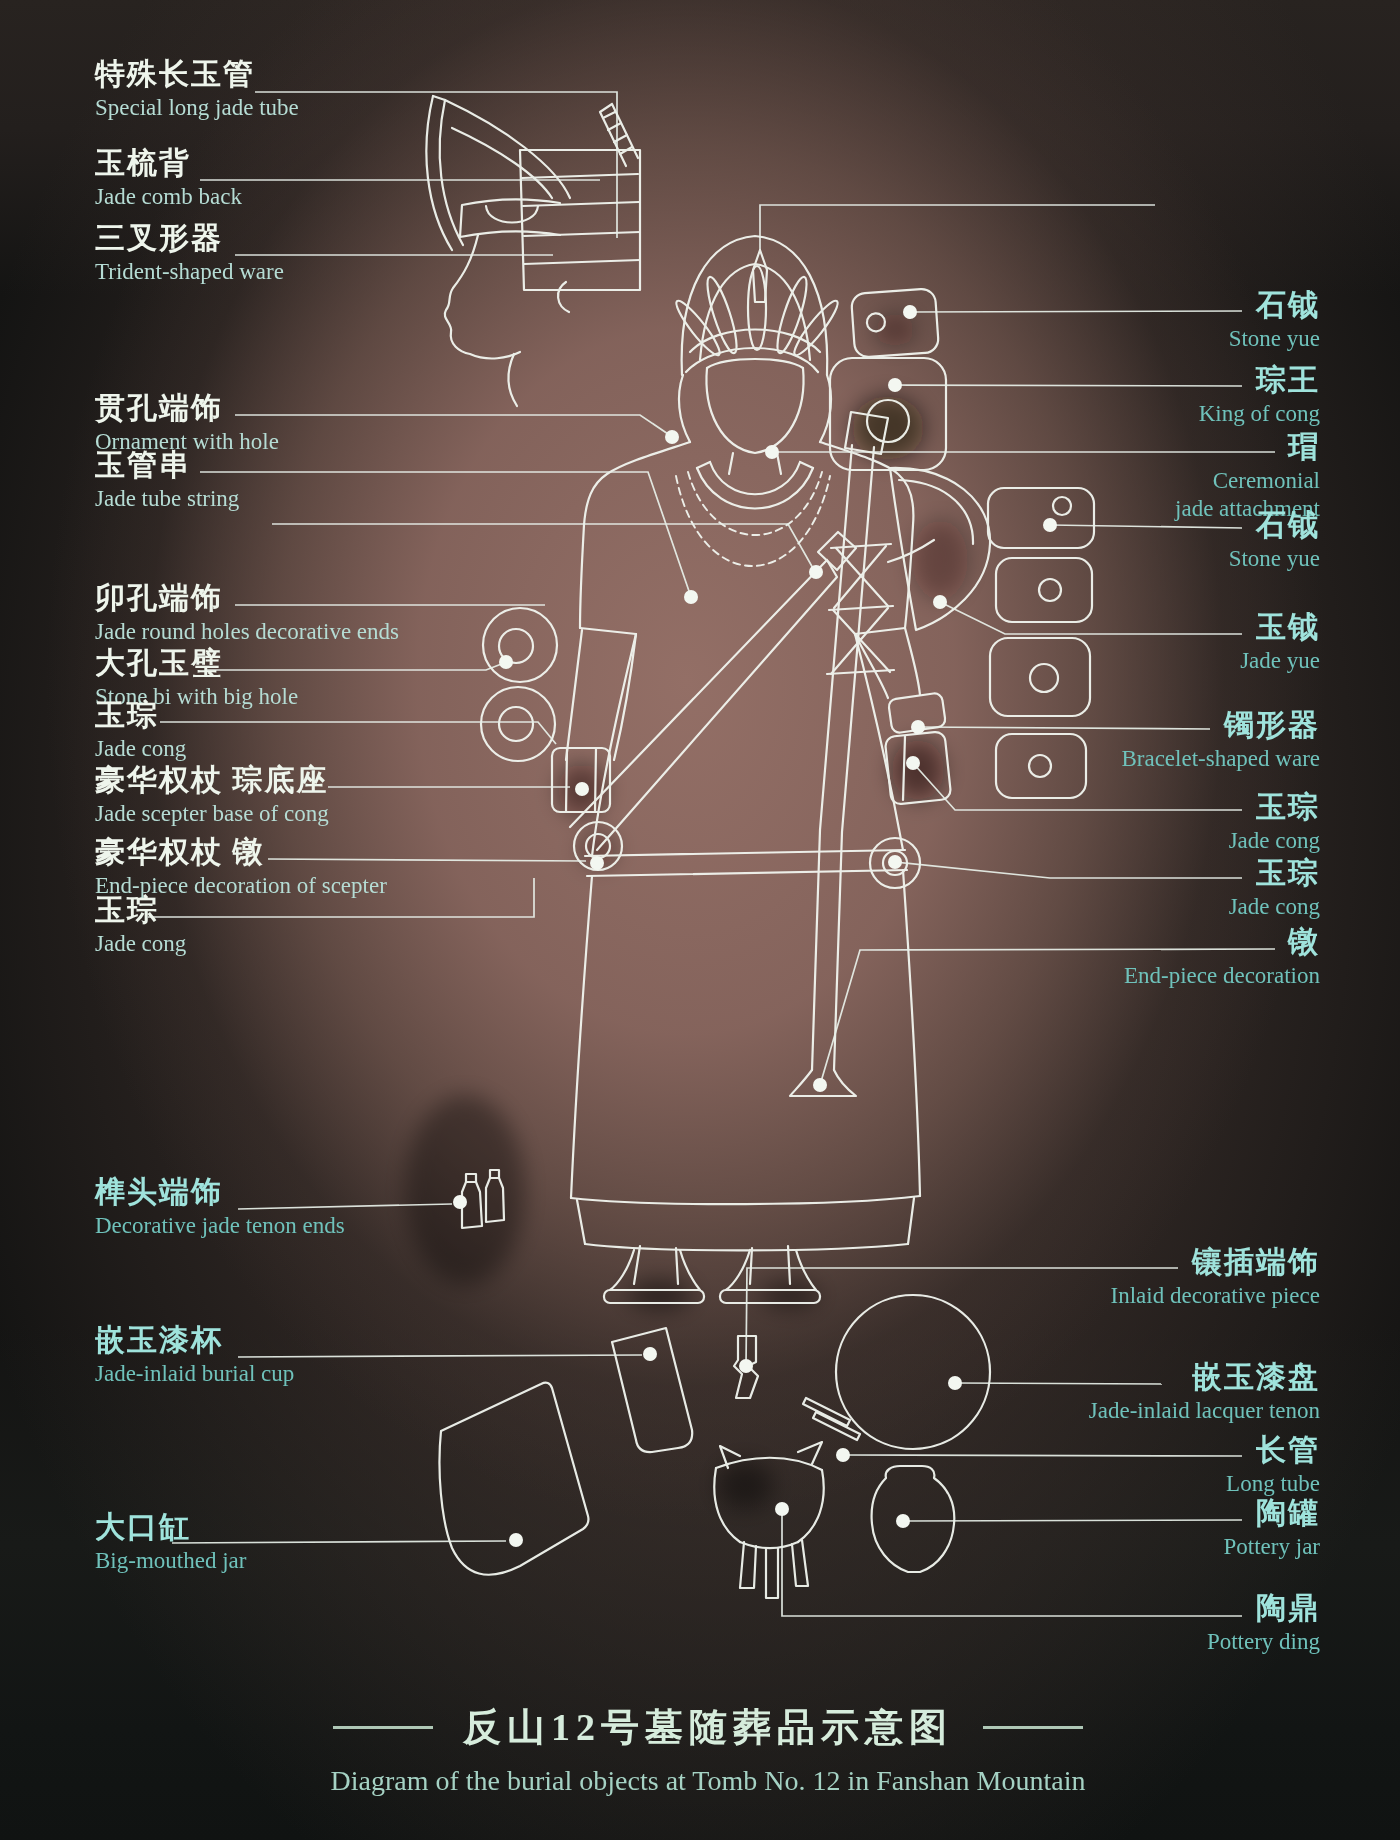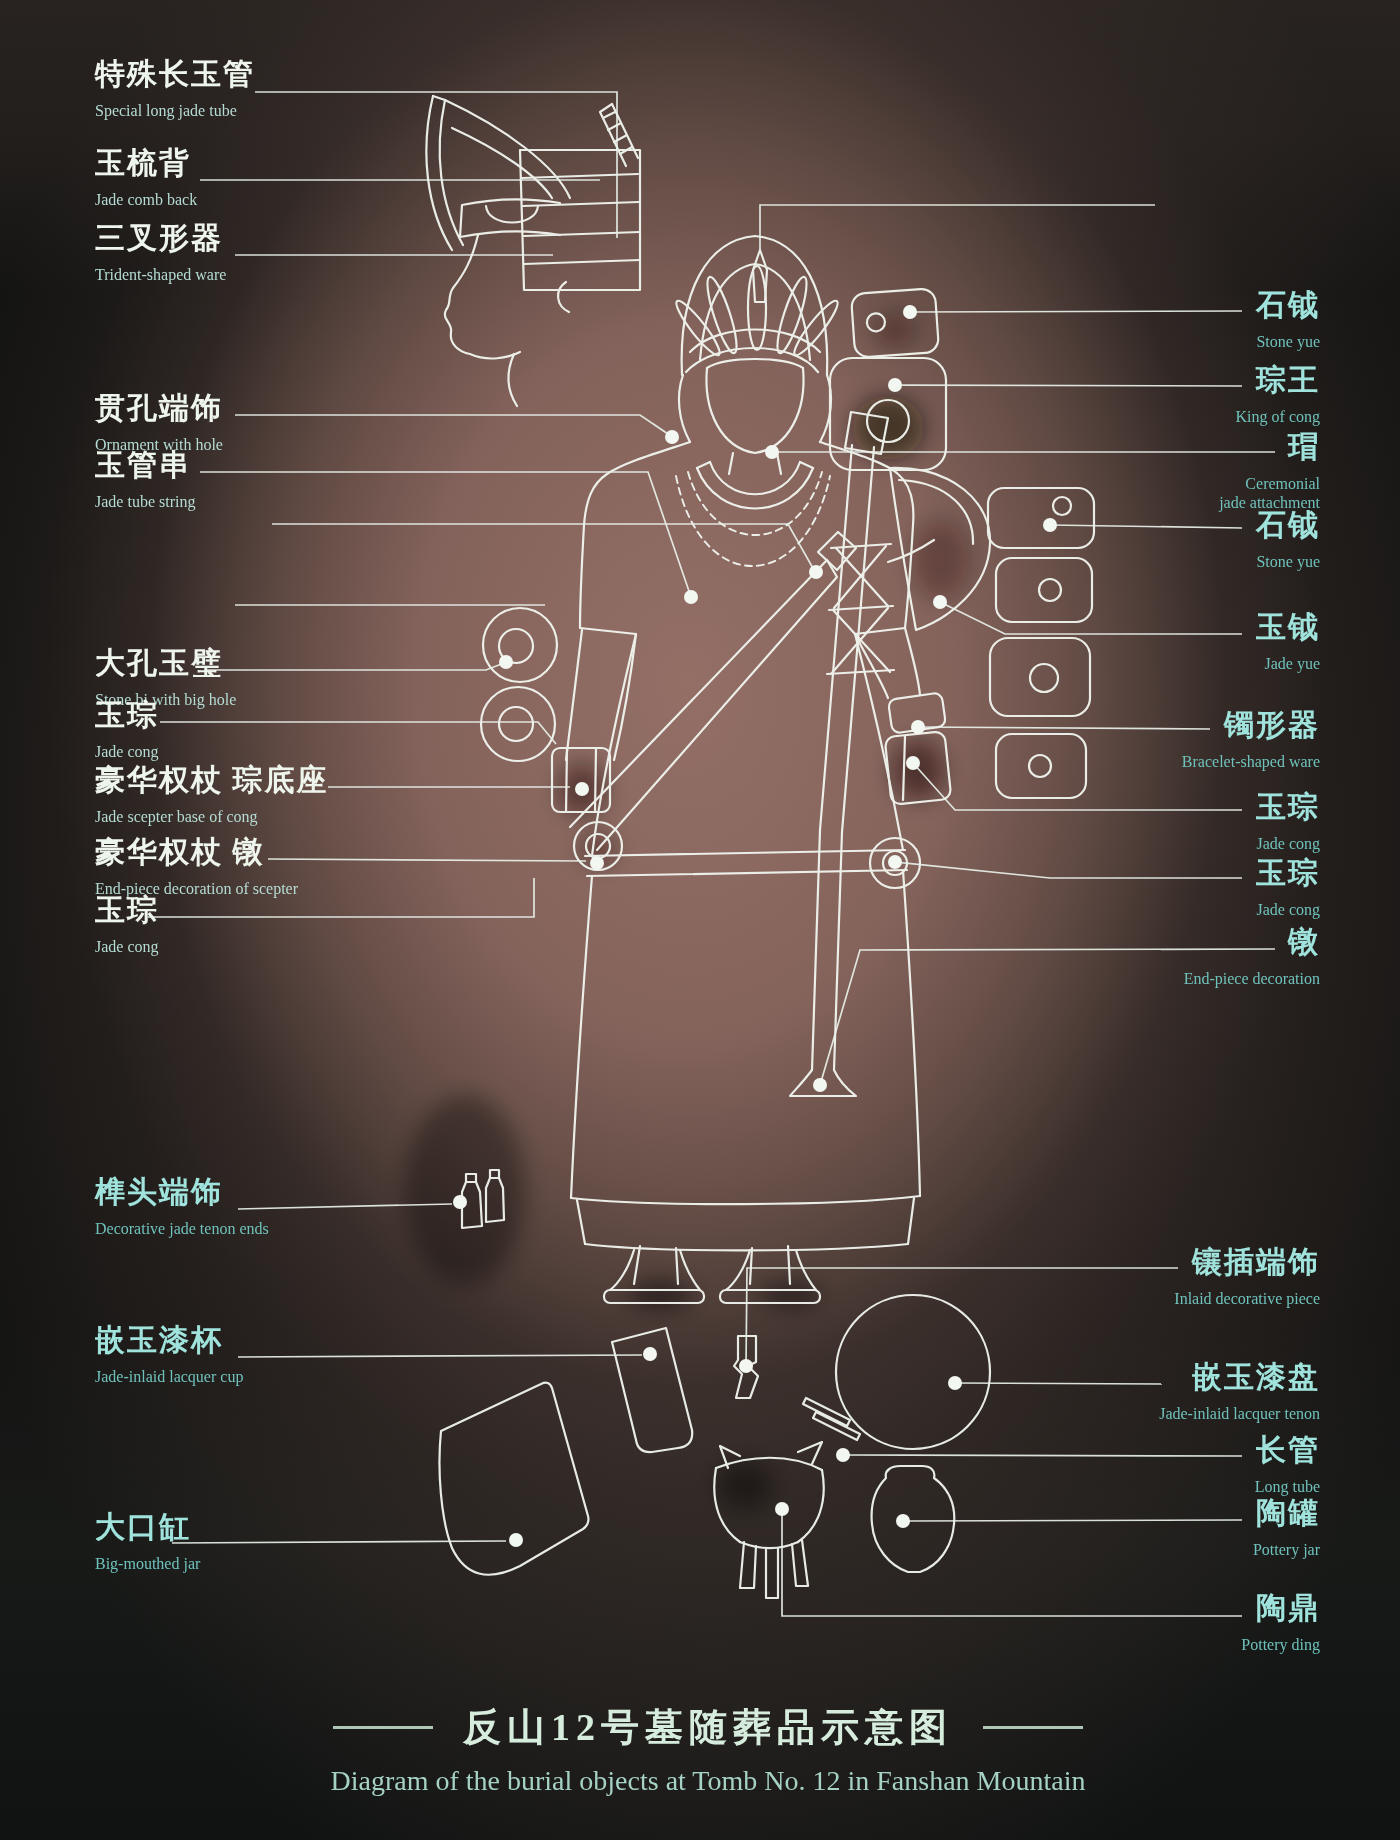--- a/index.html
+++ b/index.html
@@ -8,21 +8,21 @@
     font-family:Liberation Serif, serif;
     background-color:#141413;
     background-image:
       radial-gradient(ellipse 640px 840px at 49% 37%, rgba(150,113,104,0.96) 0%, rgba(139,104,96,0.9) 42%, rgba(113,86,78,0.72) 64%, rgba(70,55,50,0.3) 84%, rgba(40,33,30,0) 100%),
       radial-gradient(ellipse 800px 1180px at 51% 45%, rgba(110,84,76,0.7) 0%, rgba(74,57,52,0.45) 62%, rgba(32,27,25,0) 100%),
       linear-gradient(180deg, #282320 0%, #231f1d 7%, rgba(20,18,17,0) 16%, rgba(20,18,17,0) 72%, #181a18 84%, #121514 94%, #101312 100%);
   }
   #art{position:absolute;left:0;top:0;}
   .lbl{position:absolute;line-height:1.12;}
   .lbl .cn{font-size:30px;font-weight:bold;letter-spacing:2px;}
-  .lbl .en{font-size:16px;margin-top:10px;line-height:1.22;white-space:pre-line;}
+  .lbl .en{font-size:23px;margin-top:3px;line-height:1.22;white-space:pre-line;}
   .left{left:95px;text-align:left;}
   .right{right:80px;text-align:right;}
   .tone-white .cn{color:#eef5ec;}
   .tone-white .en{color:#b5dcd4;}
   .tone-cyan .cn{color:#9fe3dc;}
   .tone-cyan .en{color:#6fc2bb;}
   #title{position:absolute;left:16px;right:0;top:1702px;text-align:center;}
   #title .row{display:flex;align-items:center;justify-content:center;}
   #title .rule{width:100px;height:3px;background:#c9e6d2;opacity:.85;margin:0 30px;}
   #title .cn{font-size:38px;font-weight:bold;letter-spacing:6px;color:#d6ecdc;}
@@ -294,20 +294,24 @@
       <div class="en">Trident-shaped ware</div>
     </div>
   <div class="lbl left tone-white" style="top:391px">
       <div class="cn">贯孔端饰</div>
       <div class="en">Ornament with hole</div>
     </div>
   <div class="lbl left tone-white" style="top:448px">
       <div class="cn">玉管串</div>
       <div class="en">Jade tube string</div>
     </div>
+  <div class="lbl left tone-white" style="top:581px">
+      <div class="cn">卯孔端饰</div>
+      <div class="en">Jade round holes decorative ends</div>
+    </div>
   <div class="lbl left tone-white" style="top:646px">
       <div class="cn">大孔玉璧</div>
       <div class="en">Stone bi with big hole</div>
     </div>
   <div class="lbl left tone-white" style="top:698px">
       <div class="cn">玉琮</div>
       <div class="en">Jade cong</div>
     </div>
   <div class="lbl left tone-white" style="top:763px">
       <div class="cn">豪华权杖 琮底座</div>
@@ -320,21 +324,21 @@
   <div class="lbl left tone-white" style="top:893px">
       <div class="cn">玉琮</div>
       <div class="en">Jade cong</div>
     </div>
   <div class="lbl left tone-cyan" style="top:1175px">
       <div class="cn">榫头端饰</div>
       <div class="en">Decorative jade tenon ends</div>
     </div>
   <div class="lbl left tone-cyan" style="top:1323px">
       <div class="cn">嵌玉漆杯</div>
-      <div class="en">Jade-inlaid lacquer cup</div>
+      <div class="en">Jade-inlaid burial cup</div>
     </div>
   <div class="lbl left tone-cyan" style="top:1510px">
       <div class="cn">大口缸</div>
       <div class="en">Big-mouthed jar</div>
     </div>
 
   <div class="lbl right tone-cyan" style="top:288px">
       <div class="cn">石钺</div>
       <div class="en">Stone yue</div>
     </div>

